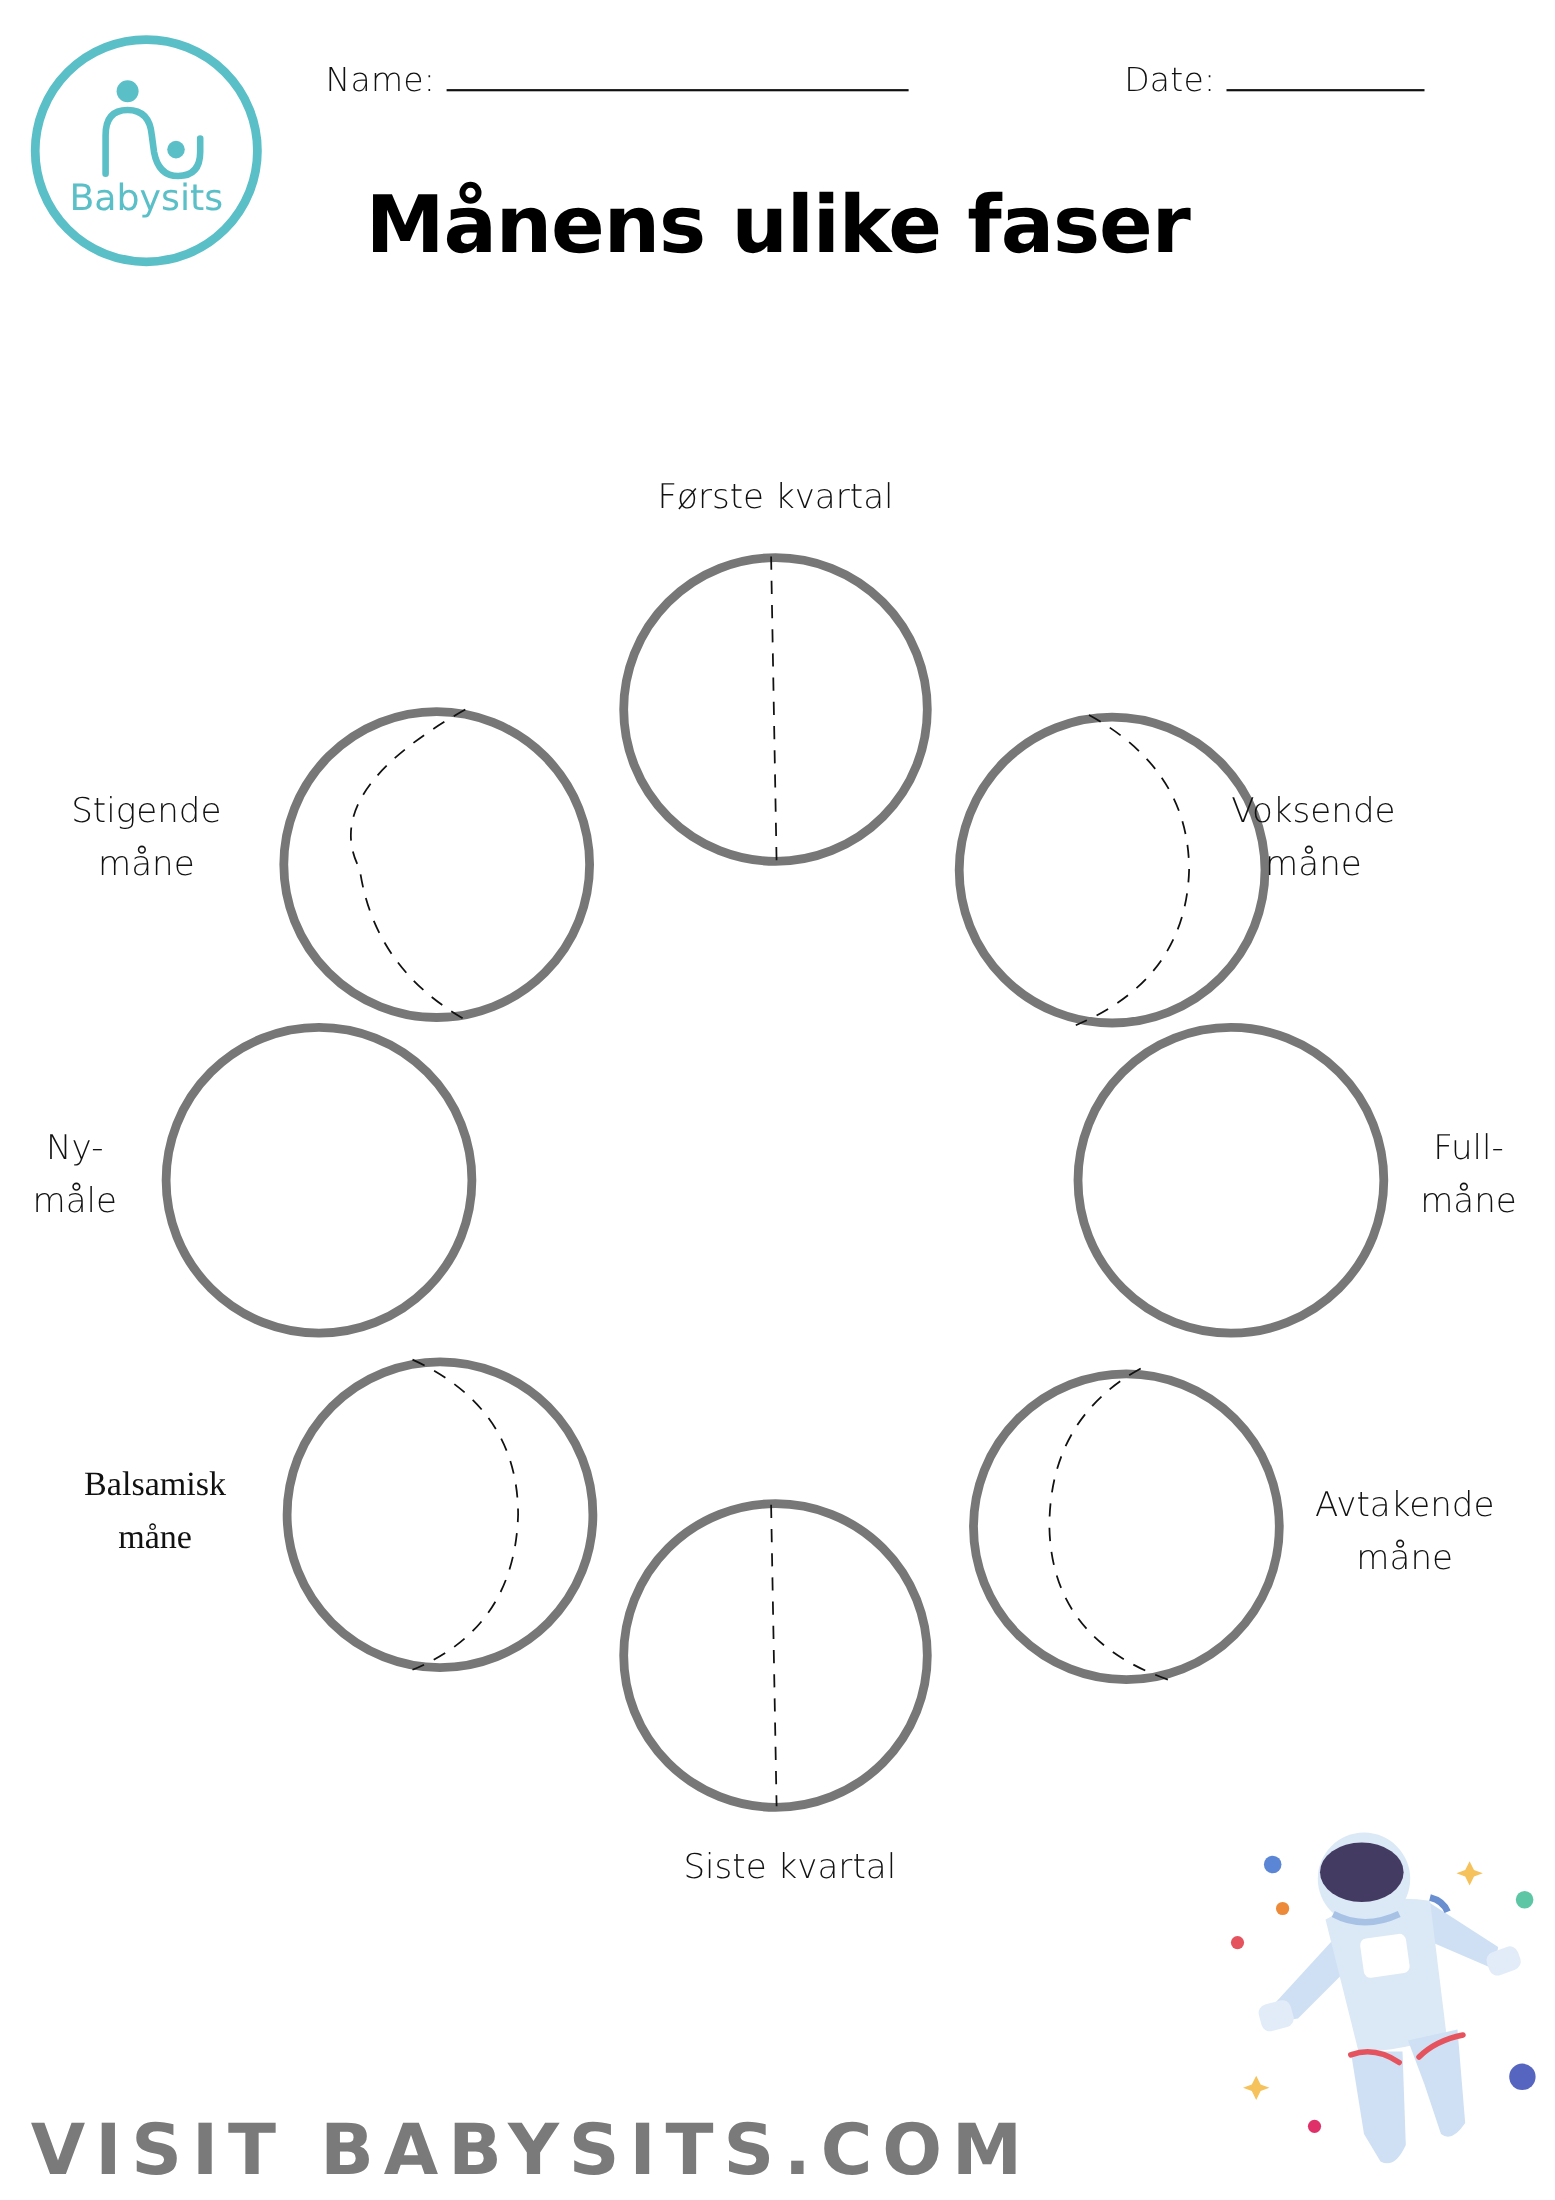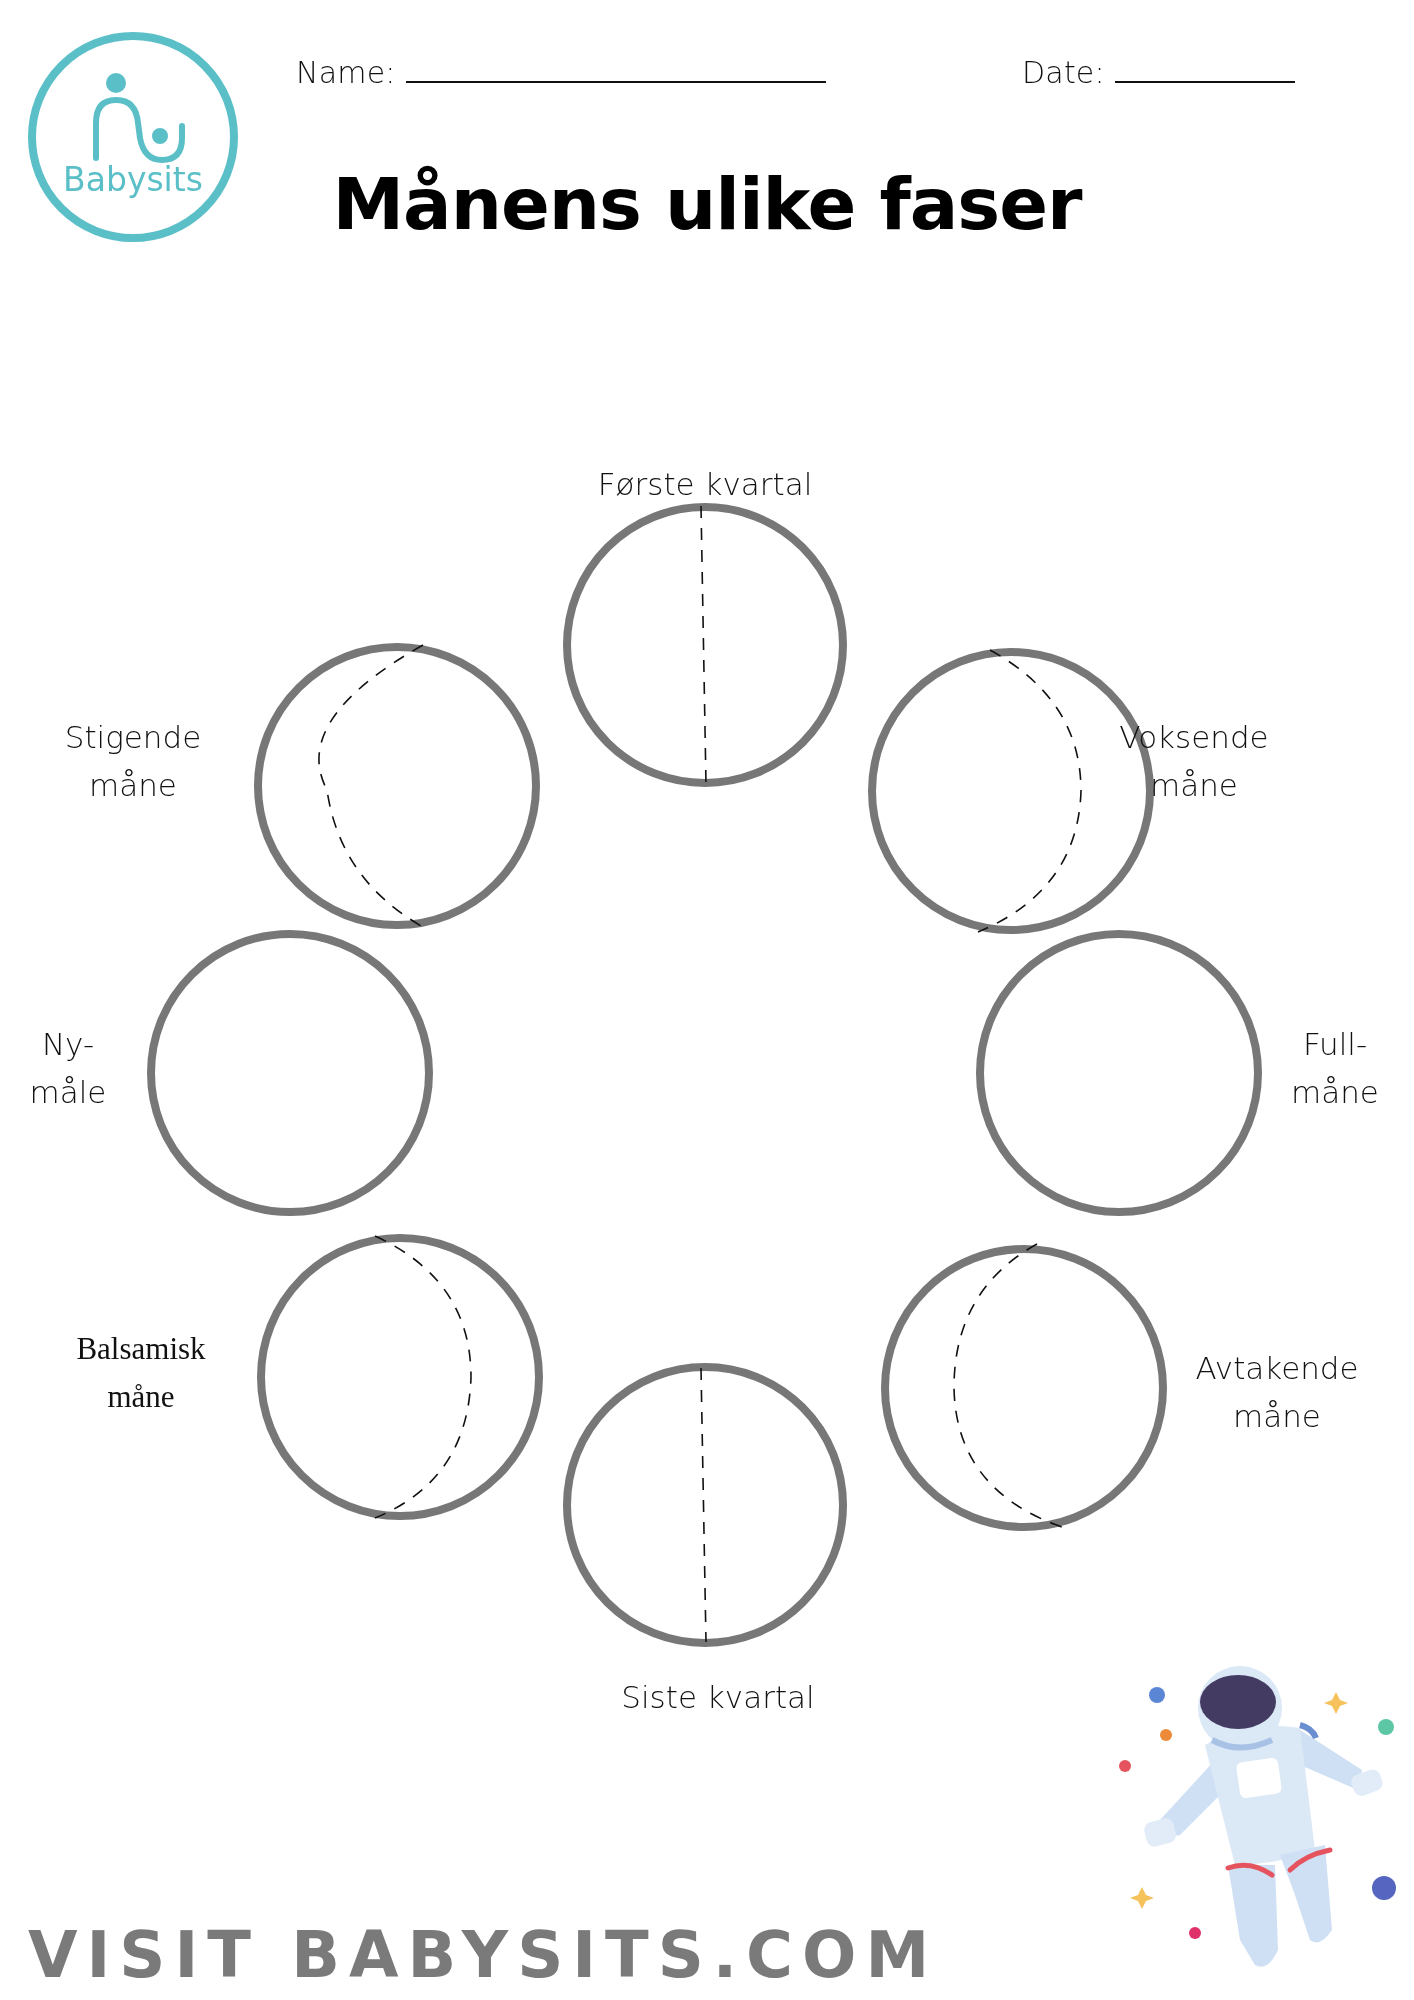--- a/index.html
+++ b/index.html
@@ -58,21 +58,21 @@
     <path d="M423 645 Q 290 720 327 790 Q 340 880 423 927"></path>
 
     <path d="M990 650 Q 1081 700 1081 791 Q 1078 890 978 932"></path>
 
     <path d="M375 1236 Q 471 1280 471 1377 Q 468 1480 375 1518"></path>
 
     <path d="M1037 1244 Q 954 1290 954 1388 Q 956 1490 1062 1527"></path>
   </g>
 </svg>
 
-<div class="abs lbl" style="left:705px; top:428px;margin-top:32px;">
+<div class="abs lbl" style="left:705px; top:428px;">
   <div>Første kvartal</div>
 </div>
 <div class="abs lbl" style="left:1194px; top:713px;">
   <div>Voksende</div>
   <div>måne</div>
 </div>
 <div class="abs lbl" style="left:1335px; top:1020px;">
   <div>Full-</div>
   <div>måne</div>
 </div>

